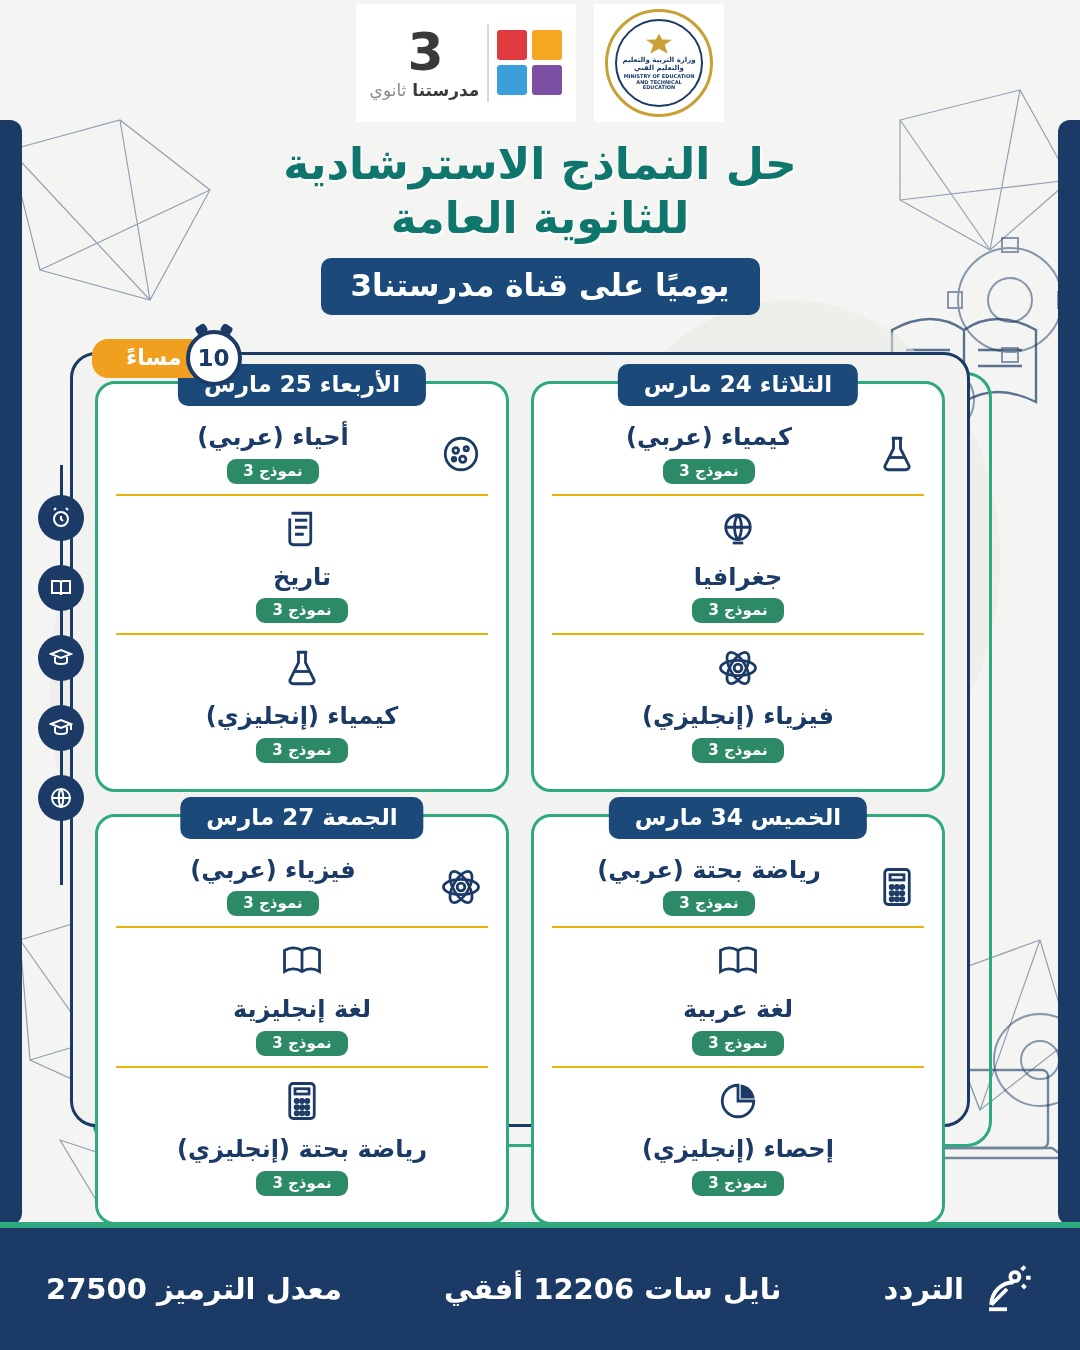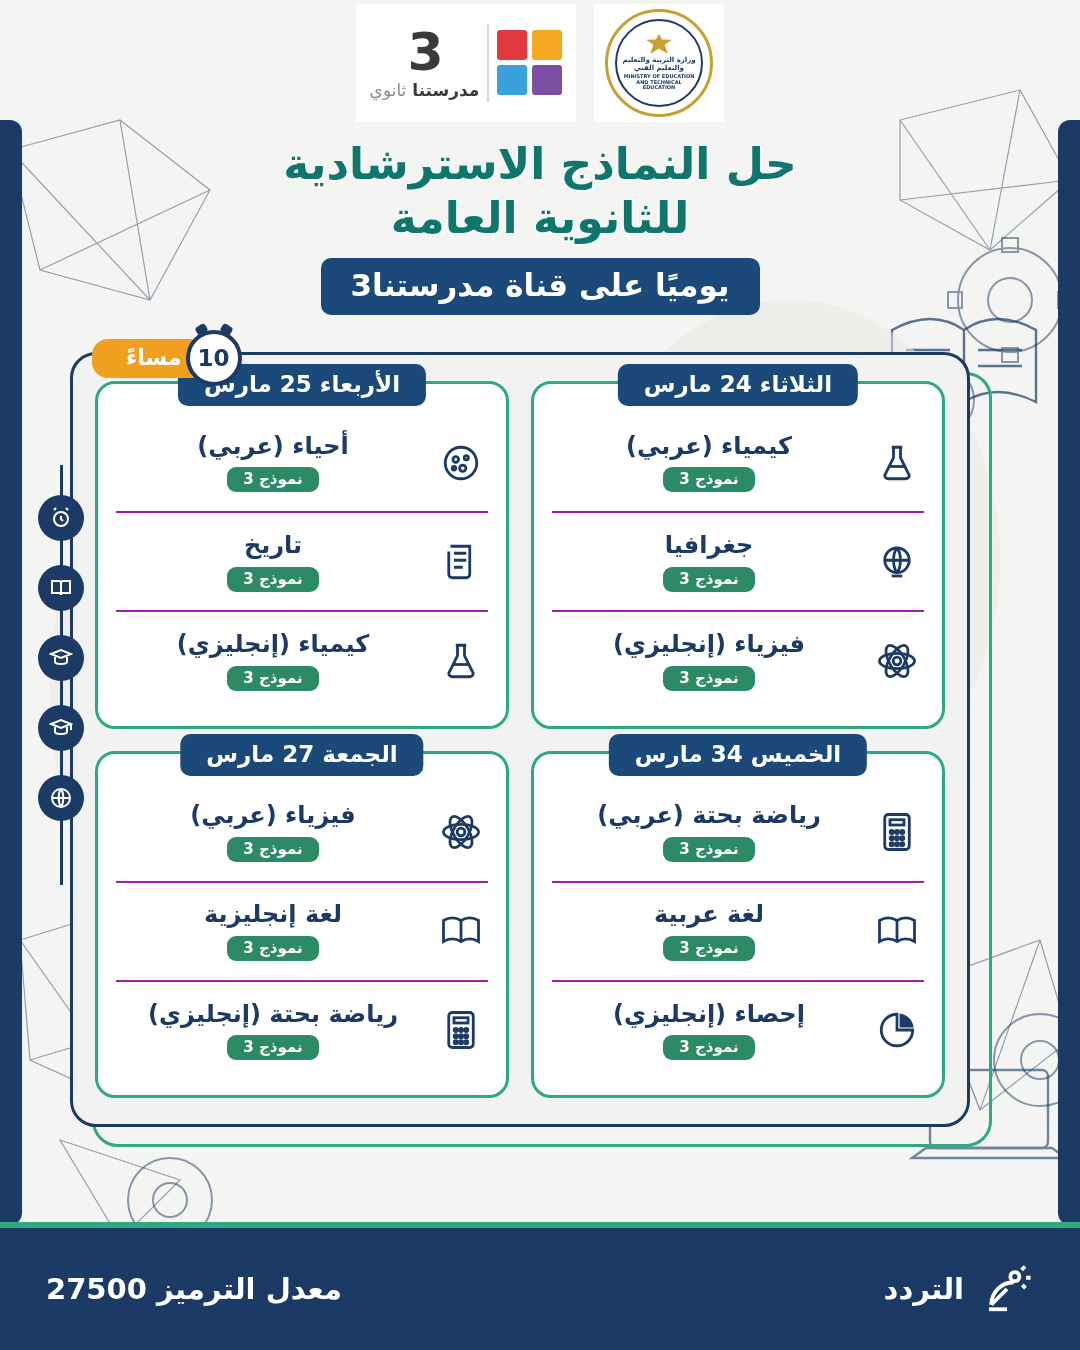--- a/index.html
+++ b/index.html
@@ -197,21 +197,21 @@
     background: #1b4a7a; color: #ffffff;
     font-size: 23px; font-weight: bold;
     padding: 7px 26px 9px;
     border-radius: 10px; white-space: nowrap;
   }
   .subject-row {
     display: flex; align-items: center; gap: 12px;
     padding: 10px 4px;
     flex: 1;
   }
-  .subject-row + .subject-row { border-top: 2px solid #a21caf; }
+  .subject-row + .subject-row { border-top: 2px solid #eab308; flex-direction: column; }
   .subj-icon {
     width: 46px; height: 46px; flex: 0 0 46px;
     display: flex; align-items: center; justify-content: center;
     color: #1b3a66;
   }
   .subj-icon svg { width: 42px; height: 42px; }
   .subj-text { flex: 1; text-align: center; }
   .subj-name {
     font-size: 24px; font-weight: bold; color: #1b3a66;
     line-height: 1.15; white-space: nowrap;
@@ -578,16 +578,17 @@
         <svg viewBox="0 0 24 24" fill="none" stroke="#ffffff" stroke-width="1.7">
           <path d="M5 19a10 10 0 0110-10"></path>
             <path d="M5 19l7-7"></path>
           <circle cx="15.5" cy="6.5" r="2"></circle>
           <path d="M4 21h8"></path>
             <path d="M18.5 3.5l1.5-1.5M20.5 7h2M18.8 10.2l1.4 1.4"></path>
         </svg>
       </span>
       <span class="footer-label">التردد</span>
     </div>
+    <div class="footer-freq">نايل سات 12206 أفقي</div>
     <div class="footer-rate">معدل الترميز 27500</div>
   </div>
 
 </div>
 
 </body></html>

